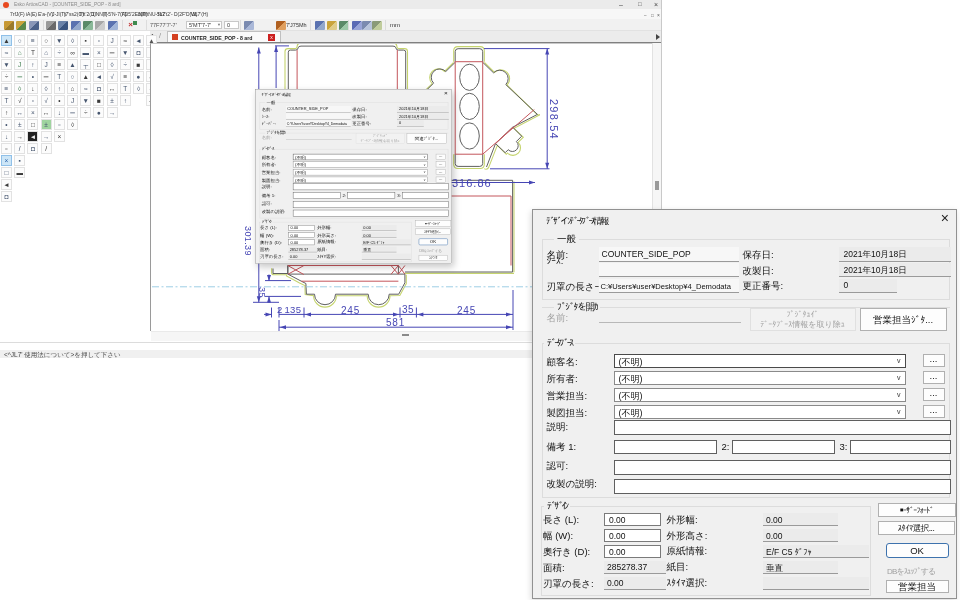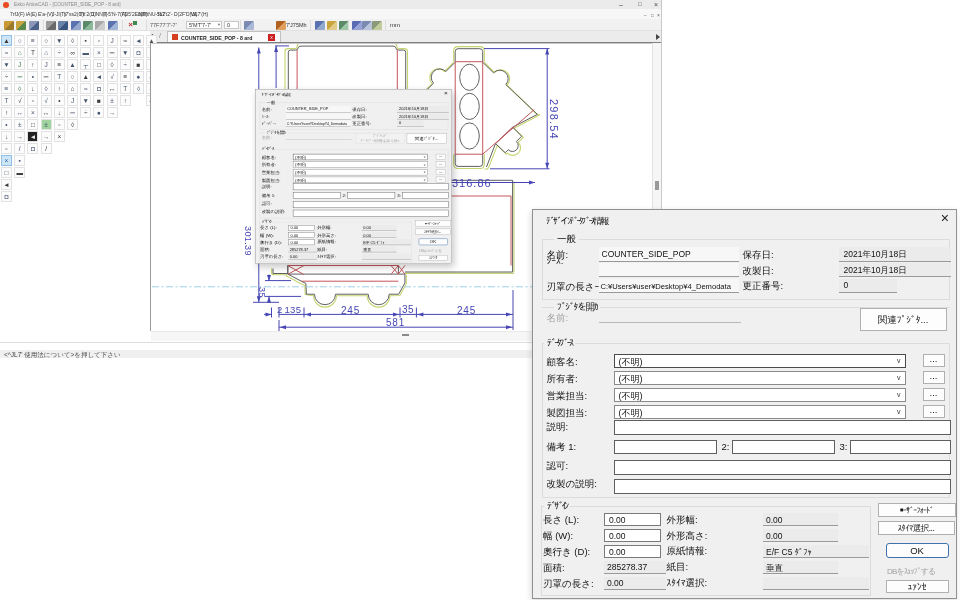--- a/index.html
+++ b/index.html
@@ -340,21 +340,22 @@
       <span class="lbl" style="left:209.5px;top:39px;">保存日:</span>
       <span class="lbl" style="left:209.5px;top:54.5px;">改製日:</span>
       <span class="lbl" style="left:209.5px;top:70px;">更正番号:</span>
       <div class="fld fldg" style="left:305.5px;top:37px;width:112px;height:15px;padding-left:5px;">2021年10月18日</div>
       <div class="fld fldg" style="left:305.5px;top:53px;width:112px;height:14px;padding-left:5px;">2021年10月18日</div>
       <div class="fld fldg" style="left:305.5px;top:68.5px;width:58px;height:14.5px;padding-left:5px;">0</div>
       <div class="grp" style="left:8.5px;top:97px;width:408px;height:29px;border-bottom:none;border-left:none;border-right:none;"></div>
       <span class="lg" style="left:21px;top:91px;letter-spacing:-1.2px;">ﾌﾟ￰ｼﾞ￱ﾀを開ｶ</span>
       <span class="lbl dis" style="left:13.5px;top:102px;">名前:</span>
       <div class="fld" style="left:65.5px;top:99px;width:142px;height:13.5px;background:#f0f0f0;border-bottom:1px solid #b8b8b8;"></div>
-      <div class="btn" style="left:326.5px;top:98px;width:87px;height:23px;line-height:21px;">関連ﾌﾟ￰ｼﾞ￱ﾀ...</div>
+      <div class="btn dis" style="left:216.5px;top:98px;width:106px;height:23px;background:#f2f2f2;border-color:#e0e0e0;font-size:8px;line-height:10px;padding-top:1px;">ﾌﾟ￰ｼﾞ￱ﾀｭｲﾞ<br>ﾃﾞｰﾀﾌﾞｰｽ情報を取り除ｭ</div>
+      <div class="btn" style="left:326.5px;top:98px;width:87px;height:23px;line-height:21px;">営業担当￰ｼﾞ￱ﾀ...</div>
       <div class="grp" style="left:8.5px;top:133px;width:408px;height:154.5px;"></div>
       <span class="lg" style="left:11px;top:127px;letter-spacing:-2.2px;">ﾃﾞｰﾀﾌﾞｰｽ</span>
       <span class="lbl" style="left:13.5px;top:145.5px;">顧客名:</span>
       <div class="cmb" style="left:80.5px;top:144px;width:292px;height:14px;border-color:#4a4a4a;">(不明)<i style="font-size:7px;top:2px;">v</i></div>
       <div class="btn" style="left:389.5px;top:144px;width:22px;height:13px;line-height:8px;">...</div>
       <span class="lbl" style="left:13.5px;top:162.5px;">所有者:</span>
       <div class="cmb" style="left:80.5px;top:161px;width:292px;height:14px;border-color:#8a8a8a;">(不明)<i style="font-size:7px;top:2px;">v</i></div>
       <div class="btn" style="left:389.5px;top:161px;width:22px;height:13px;line-height:8px;">...</div>
       <span class="lbl" style="left:13.5px;top:179.5px;">営業担当:</span>
       <div class="cmb" style="left:80.5px;top:178px;width:292px;height:14px;border-color:#8a8a8a;">(不明)<i style="font-size:7px;top:2px;">v</i></div>
@@ -393,21 +394,21 @@
       <span class="lbl" style="left:133.5px;top:367px;">ｽﾀｲﾏ選択:</span>
       <div class="fld fldg" style="left:230px;top:303px;width:75px;height:13px;padding-left:3px;">0.00</div>
       <div class="fld fldg" style="left:230px;top:319px;width:75px;height:13px;padding-left:3px;">0.00</div>
       <div class="fld fldg" style="left:230px;top:335px;width:105.5px;height:13px;padding-left:3px;">E/F C5 ﾀﾞﾌｬ</div>
       <div class="fld fldg" style="left:230px;top:351px;width:75px;height:13px;padding-left:3px;">垂直</div>
       <div class="fld fldg" style="left:230px;top:367px;width:105.5px;height:13px;"></div>
       <div class="btn" style="left:344.5px;top:293px;width:78px;height:14px;line-height:13px;font-size:8px;letter-spacing:-0.8px;">￭ｰｻﾞｰﾌｫｰ￲ﾄﾞ</div>
       <div class="btn" style="left:344.5px;top:311px;width:77px;height:14px;line-height:13px;font-size:8.5px;letter-spacing:-0.5px;">ｽﾀｲﾏ選択...</div>
       <div class="btn" style="left:352.5px;top:333px;width:63px;height:15px;line-height:13px;border:1.5px solid #3d72ad;border-radius:3px;">OK</div>
       <span class="lbl dis" style="left:354px;top:356px;font-size:8px;letter-spacing:-0.8px;">DBをｽｭｯﾌﾟする</span>
-      <div class="btn" style="left:352.5px;top:370px;width:63px;height:13px;line-height:12px;">ｭｧﾝｾ￳</div>
+      <div class="btn" style="left:352.5px;top:370px;width:63px;height:13px;line-height:12px;">営業担当￳</div>
     </div>
 <div class="abs" id="smallwrap">
       <div class="dlg">
         <span class="dtitle">ﾃﾞｻﾞイﾝﾃﾞｰﾀﾌﾞｰｽ情報</span>
         <span class="x">×</span>
         <div class="grp" style="left:8.5px;top:29px;width:408px;height:61px;"></div>
         <span class="lg" style="left:21px;top:23px;">一般</span>
         <span class="lbl" style="left:13.5px;top:39px;">名前:</span>
         <span class="lbl" style="left:13.5px;top:55px;">￲ｼｰｽ:</span>
         <span class="lbl" style="left:13.5px;top:70.5px;">ﾃﾞｰﾊﾞ￲ｰ:</span>

